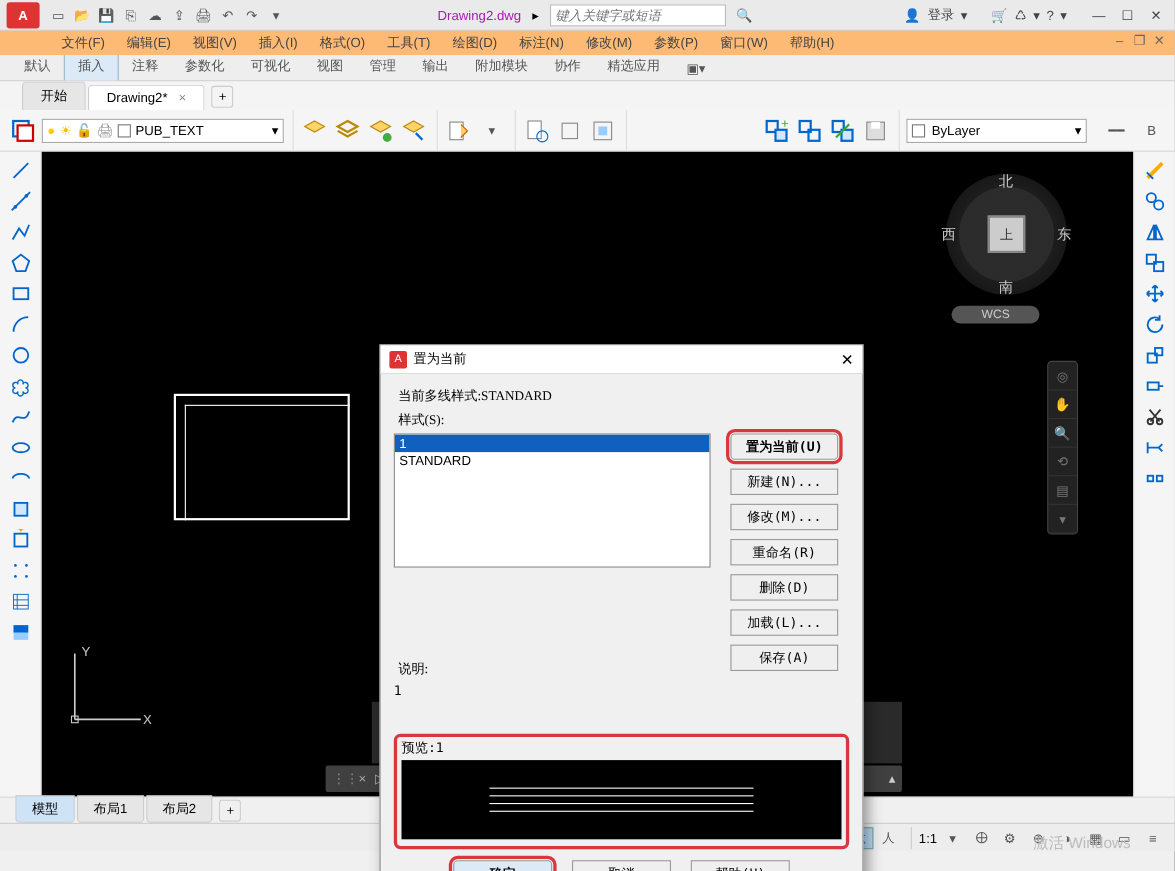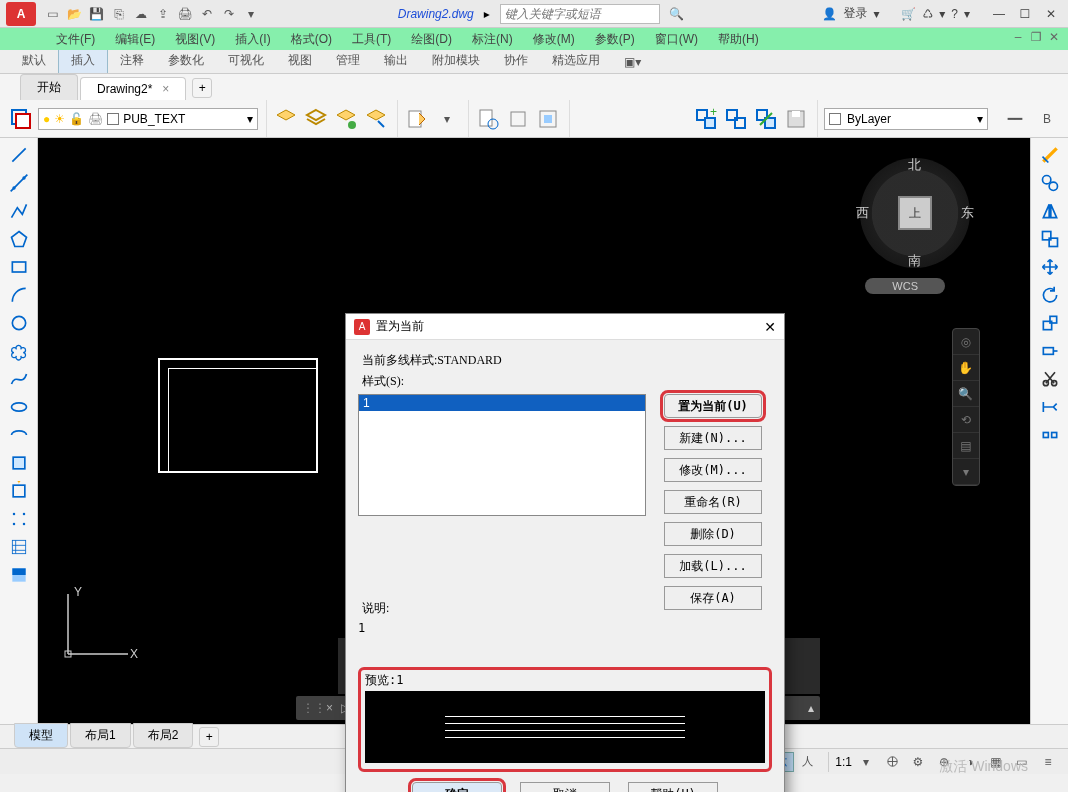--- a/index.html
+++ b/index.html
@@ -2,26 +2,26 @@
 <html><head>
 <meta charset="utf-8">
 <style>
 *{box-sizing:border-box;margin:0;padding:0;font-family:"Microsoft YaHei",SimSun,Arial,sans-serif;font-size:12px;}
 body{width:1068px;height:792px;background:#f0f0f0;overflow:hidden;position:relative;}
 .titlebar{height:28px;background:#eaeaea;display:flex;align-items:center;padding:0 6px;border-bottom:1px solid #ccc;}
 .logo{width:30px;height:24px;background:#d33;color:#fff;font-weight:bold;border-radius:3px;display:flex;align-items:center;justify-content:center;margin-right:8px;}
 .qat{display:flex;gap:4px;align-items:center;flex:0 0 auto;}
 .qat-btn{width:18px;height:18px;border:1px solid transparent;display:flex;align-items:center;justify-content:center;color:#555;cursor:pointer;}
 .titlecenter{flex:1;display:flex;align-items:center;justify-content:center;gap:10px;}
-.filename{color:#1d4ed8;font-style:italic;}
+.filename{color:#a21caf;}
 .searchbox{width:160px;height:20px;border:1px solid #bbb;background:#fff;padding:0 4px;font-style:italic;color:#888;}
 .title-right{display:flex;gap:6px;align-items:center;color:#444;}
 .winctrl{display:flex;gap:4px;margin-left:12px;}
 .winctrl span{width:22px;height:18px;display:flex;align-items:center;justify-content:center;cursor:pointer;}
-.menubar{height:22px;background:#86efac;display:flex;align-items:center;padding:0 50px;gap:8px;color:#444;position:relative;}
+.menubar{height:22px;background:#fdba74;display:flex;align-items:center;padding:0 50px;gap:8px;color:#444;position:relative;}
 .menubar span{padding:2px 6px;cursor:pointer;}
 .mdi-ctrl{position:absolute;right:6px;top:2px;display:flex;gap:2px;}
 .mdi-ctrl span{width:16px;height:14px;display:flex;align-items:center;justify-content:center;cursor:pointer;color:#666;}
 .ribtabs{height:24px;background:#eee;display:flex;align-items:flex-end;border-bottom:1px solid #ccc;padding-left:10px;}
 .ribtab{padding:4px 12px;color:#555;cursor:pointer;}
 .ribtab.active{background:#dce9f7;border:1px solid #9bc;border-bottom:none;}
 .doctabs{height:26px;background:#f4f4f4;display:flex;align-items:flex-end;padding-left:20px;gap:2px;}
 .doctab{padding:4px 16px;border:1px solid #ccc;border-bottom:none;background:#e6e6e6;border-radius:4px 4px 0 0;cursor:pointer;position:relative;}
 .doctab.active{background:#fff;}
 .doctab .x{margin-left:10px;color:#888;}
@@ -484,20 +484,21 @@
       <div class="logo2">A</div>
       <span>置为当前</span>
       <span class="close">✕</span>
     </div>
     <div class="dlg-body">
       <label>当前多线样式:STANDARD</label>
       <label>样式(S):</label>
       <div class="dlg-row">
         <div class="stylelist">
           <div class="item sel">1</div>
+          <div class="item">STANDARD</div>
         </div>
         <div class="dlg-btns">
           <button class="dlg-btn hl-red">置为当前(U)</button>
           <button class="dlg-btn">新建(N)...</button>
           <button class="dlg-btn">修改(M)...</button>
           <button class="dlg-btn">重命名(R)</button>
           <button class="dlg-btn">删除(D)</button>
           <button class="dlg-btn">加载(L)...</button>
           <button class="dlg-btn" style="margin-bottom:-20px">保存(A)</button>
         </div>

